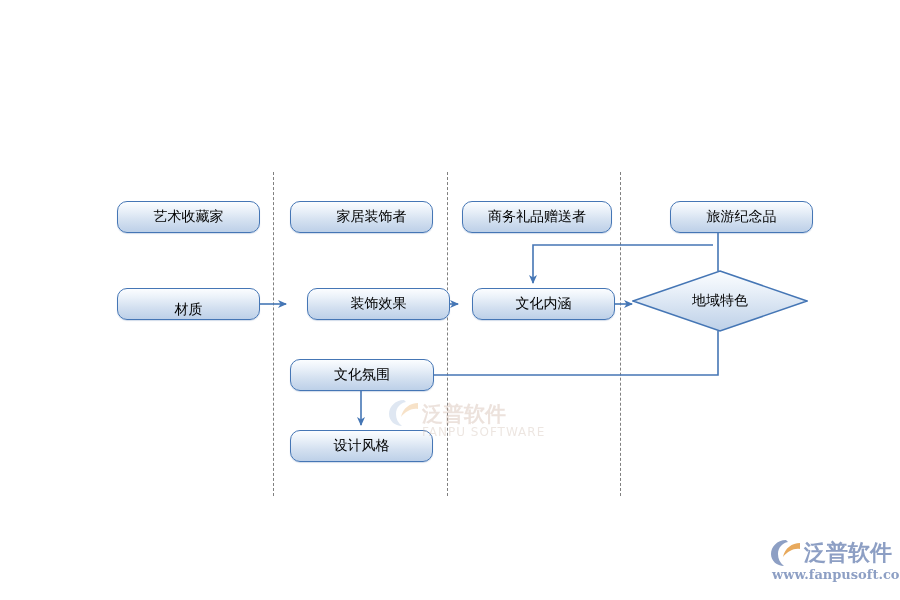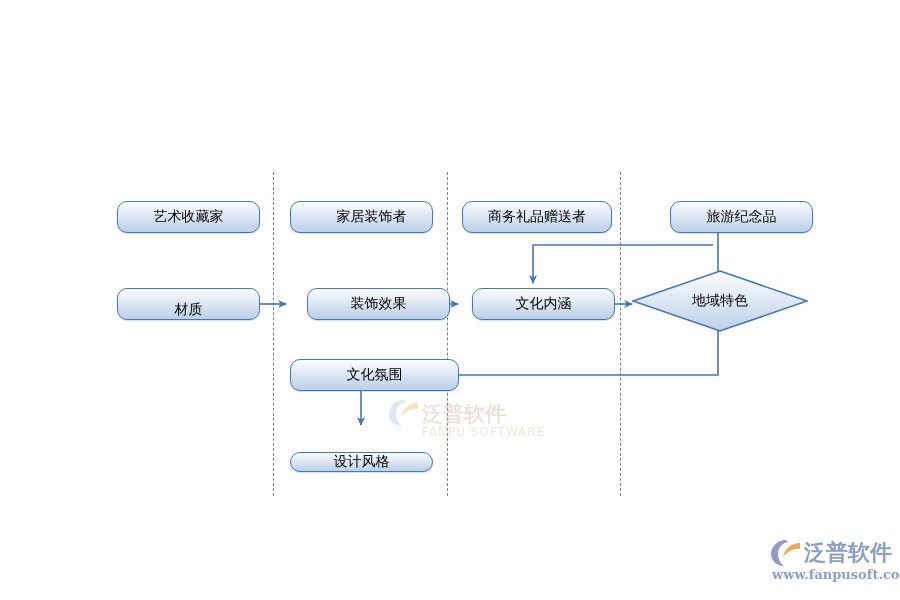--- a/index.html
+++ b/index.html
@@ -206,24 +206,24 @@
           <stop offset="100%" stop-color="#bdd0e8"></stop>
         </linearGradient>
       </defs>
       <polygon points="88,1 175,31 88,61 1,31" fill="url(#diamondGrad)" stroke="#4576b5" stroke-width="1.6"></polygon>
     </svg>
     <div class="diamond-label">
       <span>地域特色</span>
     </div>
   </div>
 
-  <div class="node" style="left:290px; top:359px; width:169px; height:32px;">
+  <div class="node" style="left:290px; top:359px; width:144px; height:32px;">
     <span>文化氛围</span>
   </div>
-  <div class="node" style="left:290px; top:452px; width:143px; height:20px;">
+  <div class="node" style="left:290px; top:430px; width:143px; height:32px;">
     <span>设计风格</span>
   </div>
 
   <div class="wm-center">
     <svg class="logo-mark" width="32" height="30" viewBox="0 0 32 30">
       <path d="M16,2 C7,2 1,9 1,16 C1,23 7,28 14,28 C10,25 8,21 8,16 C8,10 12,5 18,4 Z" fill="#9fb8d8"></path>
       <path d="M30,5 C22,5 15,10 13,19 C18,13 24,10 30,11 Z" fill="#e8a95c"></path>
     </svg>
     <div class="wm-cn">泛普软件</div>
     <div class="wm-en">FANPU SOFTWARE</div>

